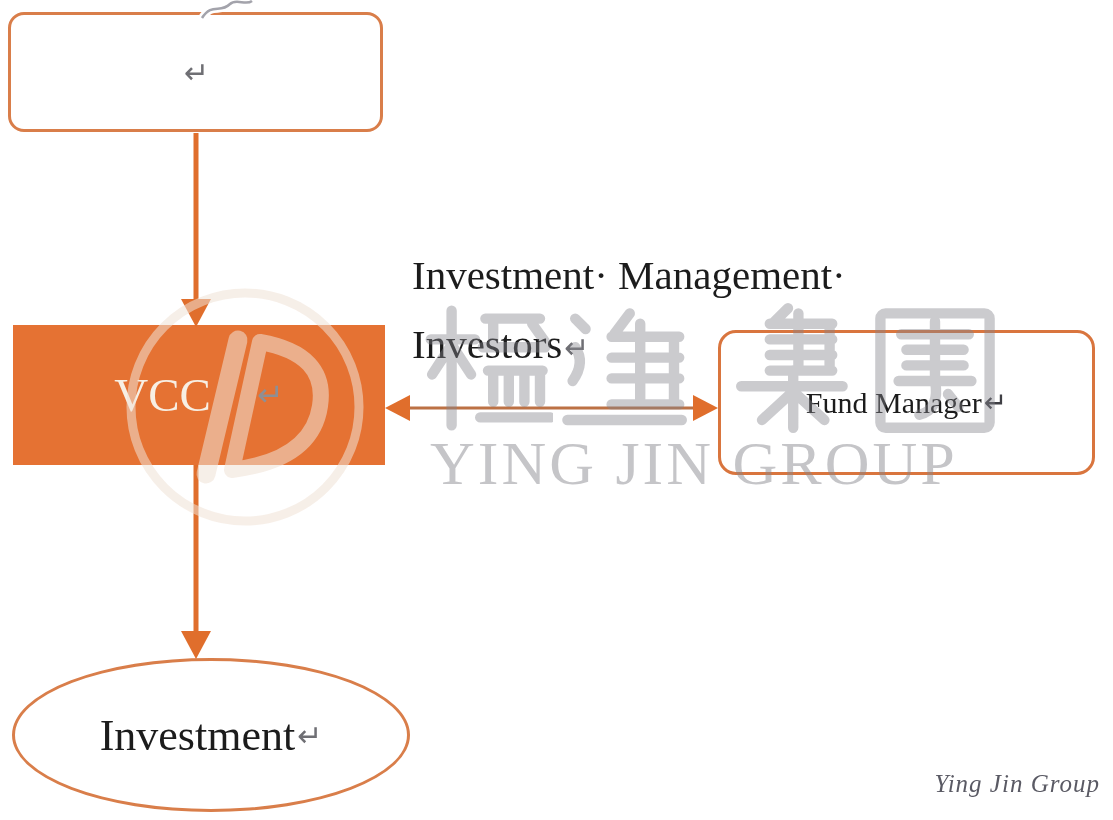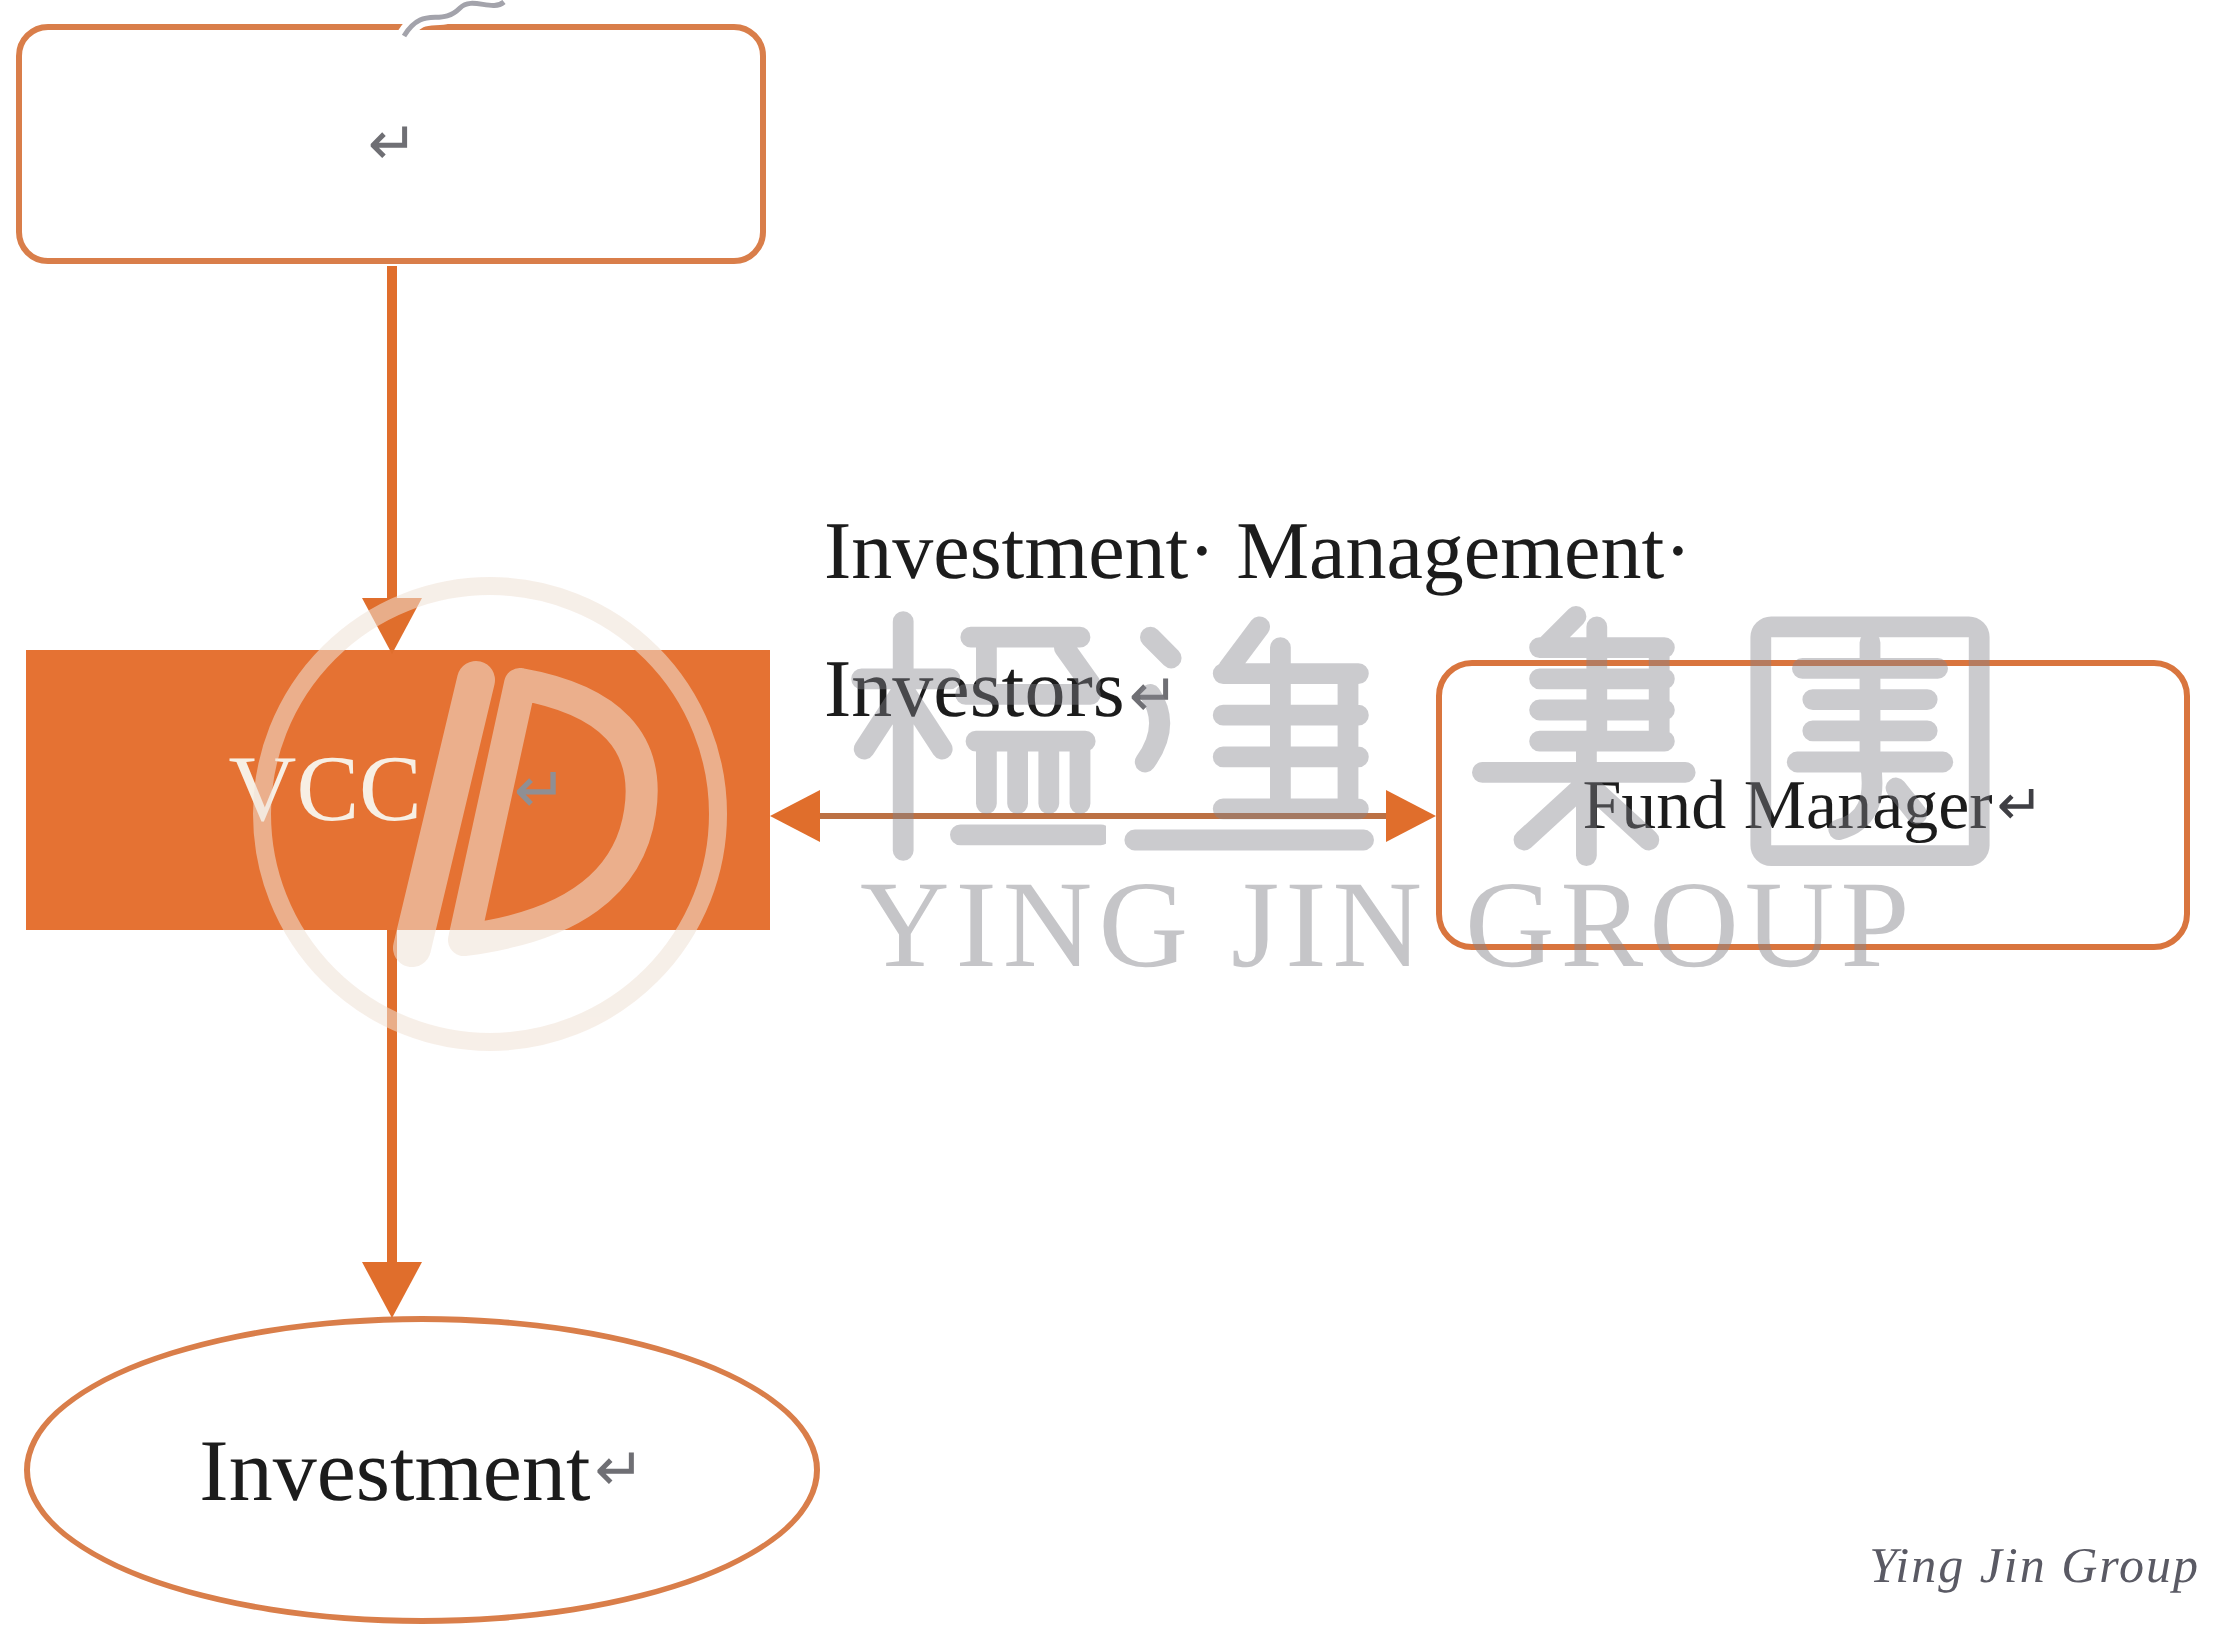--- a/index.html
+++ b/index.html
@@ -11,21 +11,21 @@
   .node{position:absolute;box-sizing:border-box;display:flex;align-items:center;justify-content:center;z-index:2;}
   .node .lbl{color:#1c1c1c;white-space:nowrap;}
   .mark{font-family:"DejaVu Sans",sans-serif;color:#6f6f74;margin-left:2px;}
   #investors-box{left:8px;top:12px;width:375px;height:120px;border:3px solid #D97E4A;border-radius:16px;background:#fff;}
   #investors-box .lbl{font-size:42px;}
   #investors-box .mark{font-size:30px;}
   #vcc-box{left:13px;top:325px;width:372px;height:140px;background:#E57233;gap:44px;}
   #vcc-box .lbl{color:#F7EFE4;font-size:47px;}
   #vcc-box .mark{font-size:32px;color:#8f8f94;}
   #fund-box{left:718px;top:330px;width:377px;height:145px;border:3px solid #D9753E;border-radius:18px;background:#fff;}
-  #fund-box .lbl{font-size:35px;}
+  #fund-box .lbl{font-size:30px;}
   #fund-box .mark{font-size:28px;color:#3f3f44;}
   #investments-ellipse{left:12px;top:658px;width:398px;height:154px;border:3px solid #D97E4A;border-radius:50%;background:#fff;}
   #investments-ellipse .lbl{font-size:44px;}
   #investments-ellipse .mark{font-size:30px;}
   
   #arrows{position:absolute;left:0;top:0;z-index:3;pointer-events:none;}
   
   .ima-line{position:absolute;left:412px;color:#1c1c1c;font-size:41px;line-height:46px;white-space:nowrap;z-index:4;}
   #ima-line1{top:252px;}
   #ima-line2{top:321px;}

